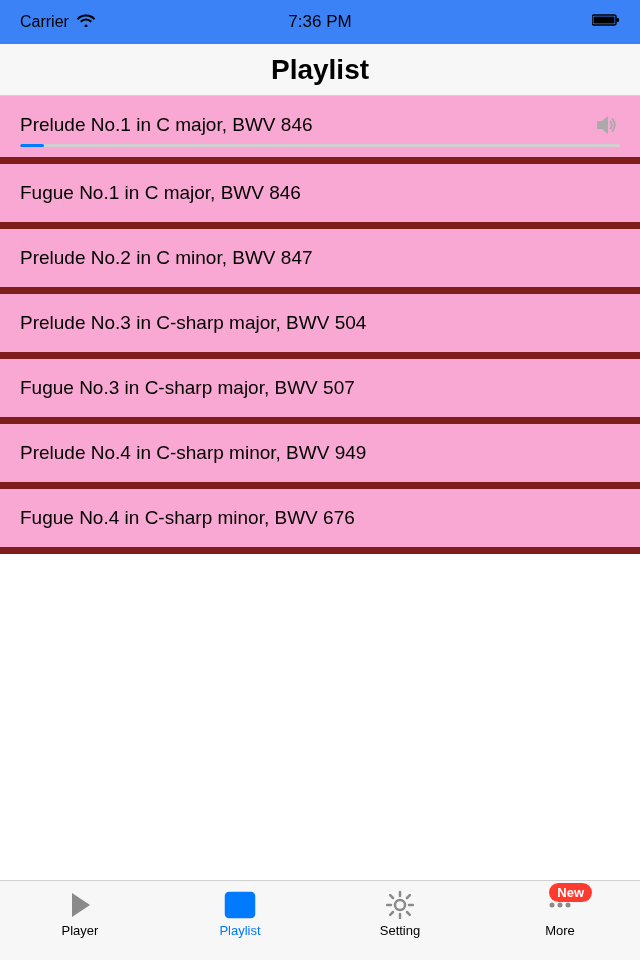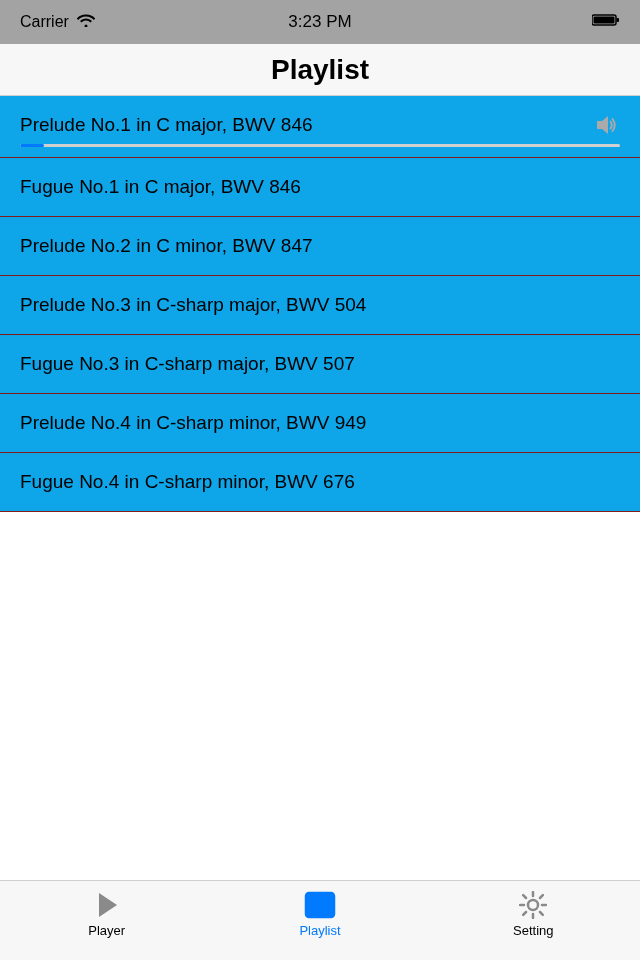--- a/index.html
+++ b/index.html
@@ -8,21 +8,21 @@
       width: 640px;
       height: 960px;
       font-family: -apple-system, 'Helvetica Neue', Arial, sans-serif;
       background: #f7f7f7;
       overflow: hidden;
     }
 
     
     .status-bar {
       height: 44px;
-      background: #a3a3a3;
+      background: #3b82f6;
       display: flex;
       align-items: center;
       justify-content: space-between;
       padding: 0 20px;
     }
     .status-left {
       display: flex;
       align-items: center;
       gap: 8px;
       font-size: 16px;
@@ -60,23 +60,23 @@
     .content {
       background: #fff;
       flex: 1;
       overflow-y: auto;
       height: calc(960px - 44px - 52px - 80px);
     }
 
     
     .track-row {
       padding: 18px 20px;
-      border-bottom: 1px solid #7f1d1d;
+      border-bottom: 7px solid #7f1d1d;
       position: relative;
-      background: #0ea5e9;
+      background: #f9a8d4;
     }
     .track-row:first-child {
       padding-bottom: 10px;
     }
     .track-title {
       font-size: 19px;
       font-weight: 400;
       color: #000;
     }
     .track-row.active .track-title {
@@ -170,21 +170,21 @@
     <span>Carrier</span>
 
     <span>
       <svg width="18" height="14" viewBox="0 0 18 14">
         <path d="M9 11.5a1.5 1.5 0 1 1 0 3 1.5 1.5 0 0 1 0-3z" fill="#000"></path>
         <path d="M9 7.5c1.8 0 3.4.8 4.5 2l1.5-1.5A8 8 0 0 0 9 5.5a8 8 0 0 0-6 2.5L4.5 9.5A5.5 5.5 0 0 1 9 7.5z" fill="#000"></path>
         <path d="M9 3.5c3.1 0 5.9 1.4 7.8 3.5l1.5-1.5A12 12 0 0 0 9 1.5a12 12 0 0 0-9.3 4l1.5 1.5A9.5 9.5 0 0 1 9 3.5z" fill="#000"></path>
       </svg>
     </span>
   </div>
-  <div class="status-center">3:23 PM</div>
+  <div class="status-center">7:36 PM</div>
   <div class="status-right">
 
     <span>
       <svg width="28" height="14" viewBox="0 0 28 14">
         <rect x="0" y="2" width="24" height="10" rx="2" ry="2" fill="none" stroke="#000" stroke-width="1.5"></rect>
         <rect x="24.5" y="5" width="2.5" height="4" rx="1" fill="#000"></rect>
         <rect x="1.5" y="3.5" width="21" height="7" rx="1" fill="#000"></rect>
       </svg>
     </span>
   </div>
@@ -233,13 +233,26 @@
     </div>
     <div class="tab-item">
       <div class="tab-icon">
         <svg width="28" height="28" viewBox="0 0 28 28">
       <circle cx="14" cy="14" r="5" fill="none" stroke="#8a8a8a" stroke-width="2.5"></circle>
       <path d="M14 1v4M14 23v4M1 14h4M23 14h4M4.2 4.2l2.8 2.8M21 21l2.8 2.8M23.8 4.2l-2.8 2.8M7 21l-2.8 2.8" stroke="#8a8a8a" stroke-width="2.5" stroke-linecap="round"></path>
     </svg>
       </div>
       <span class="tab-label">Setting</span>
     </div>
+    <div class="tab-item">
+      <div class="tab-icon">
+        <div class="more-badge-container">
+          <svg width="28" height="28" viewBox="0 0 28 28">
+      <circle cx="6" cy="14" r="2.5" fill="#8a8a8a"></circle>
+      <circle cx="14" cy="14" r="2.5" fill="#8a8a8a"></circle>
+      <circle cx="22" cy="14" r="2.5" fill="#8a8a8a"></circle>
+    </svg>
+          <span class="new-badge">New</span>
+        </div>
+      </div>
+      <span class="tab-label">More</span>
+    </div>
   </div>
 
 </body></html>

